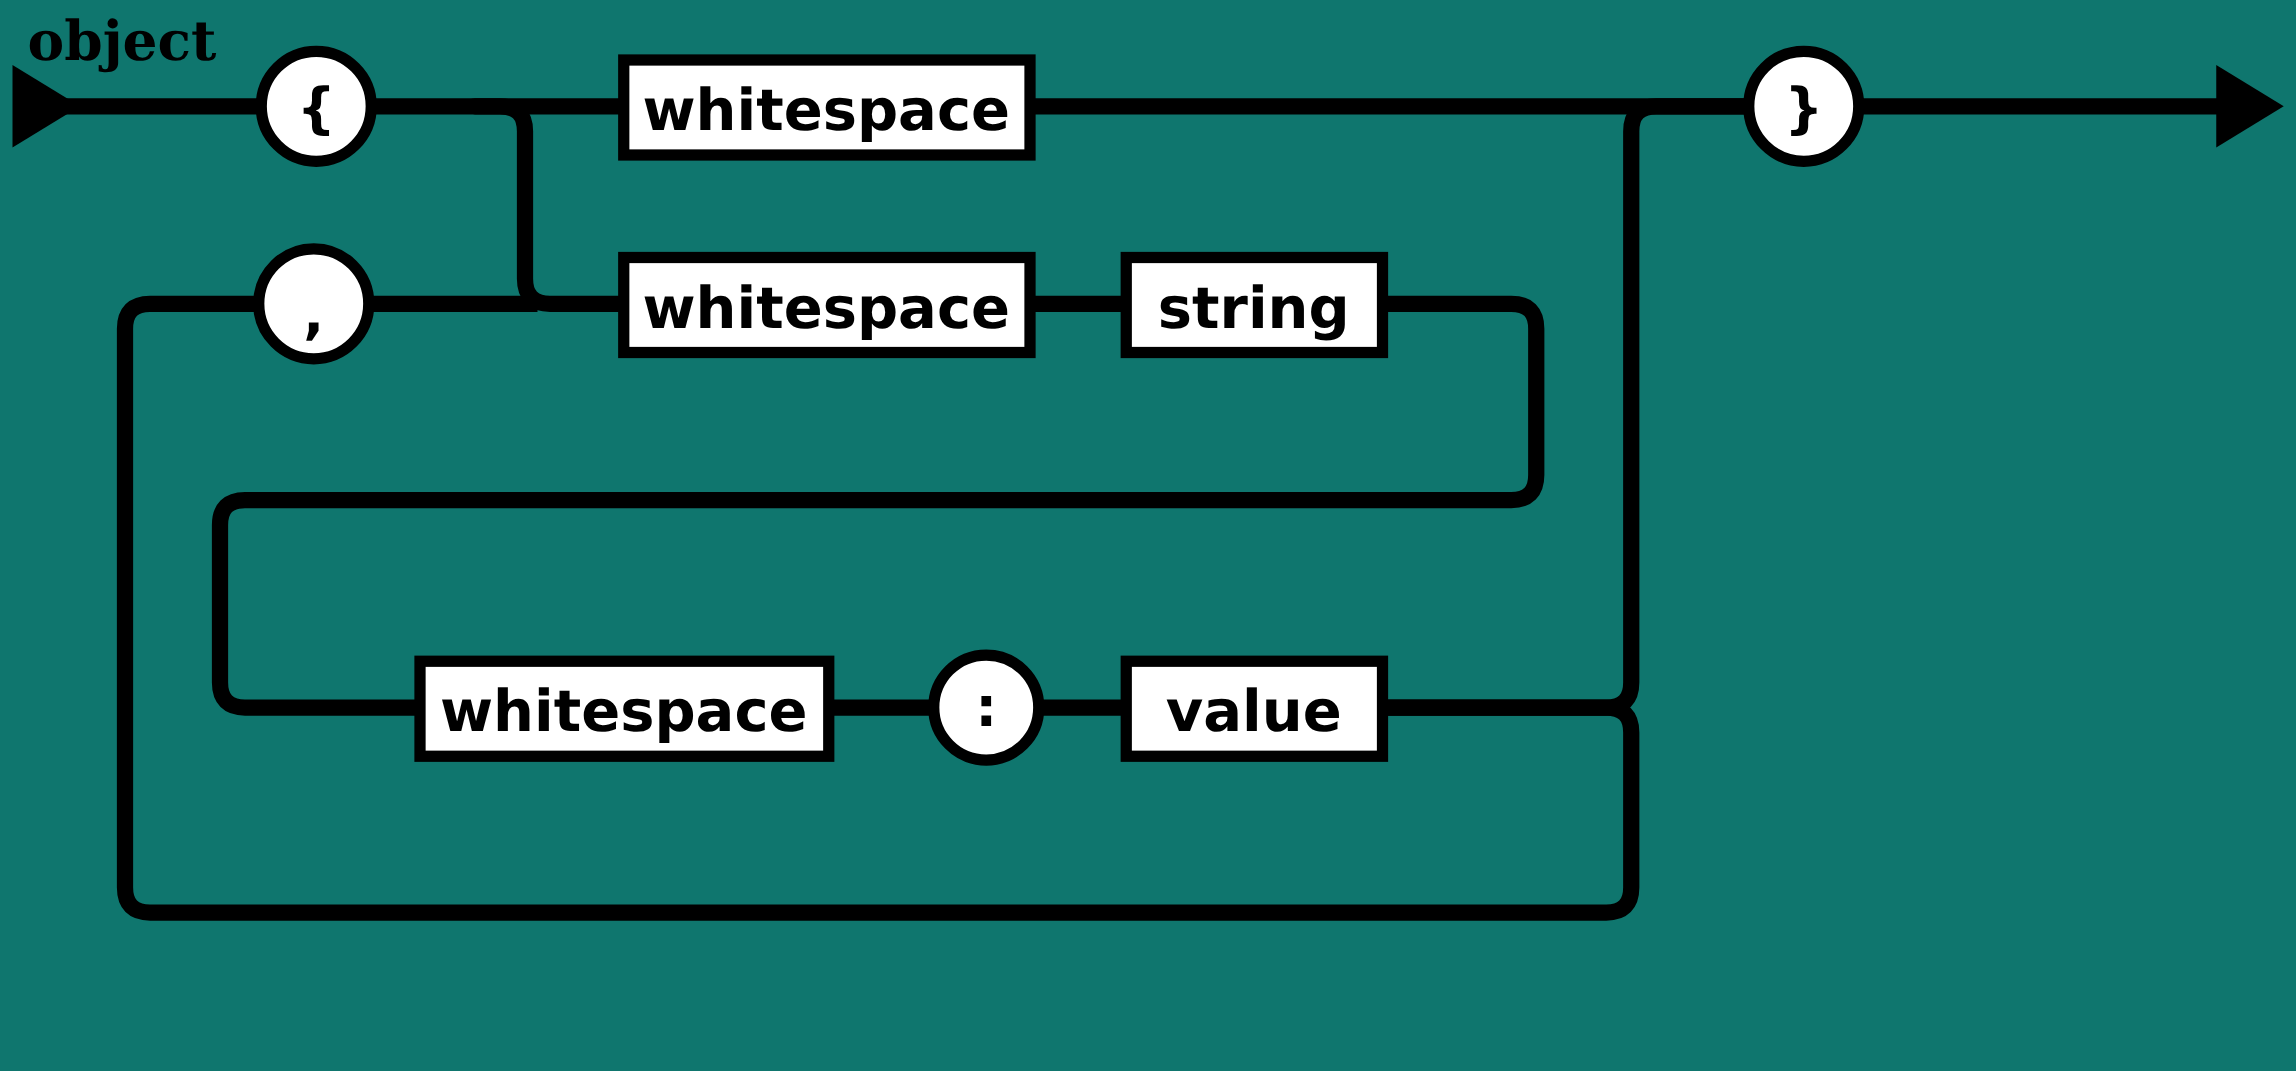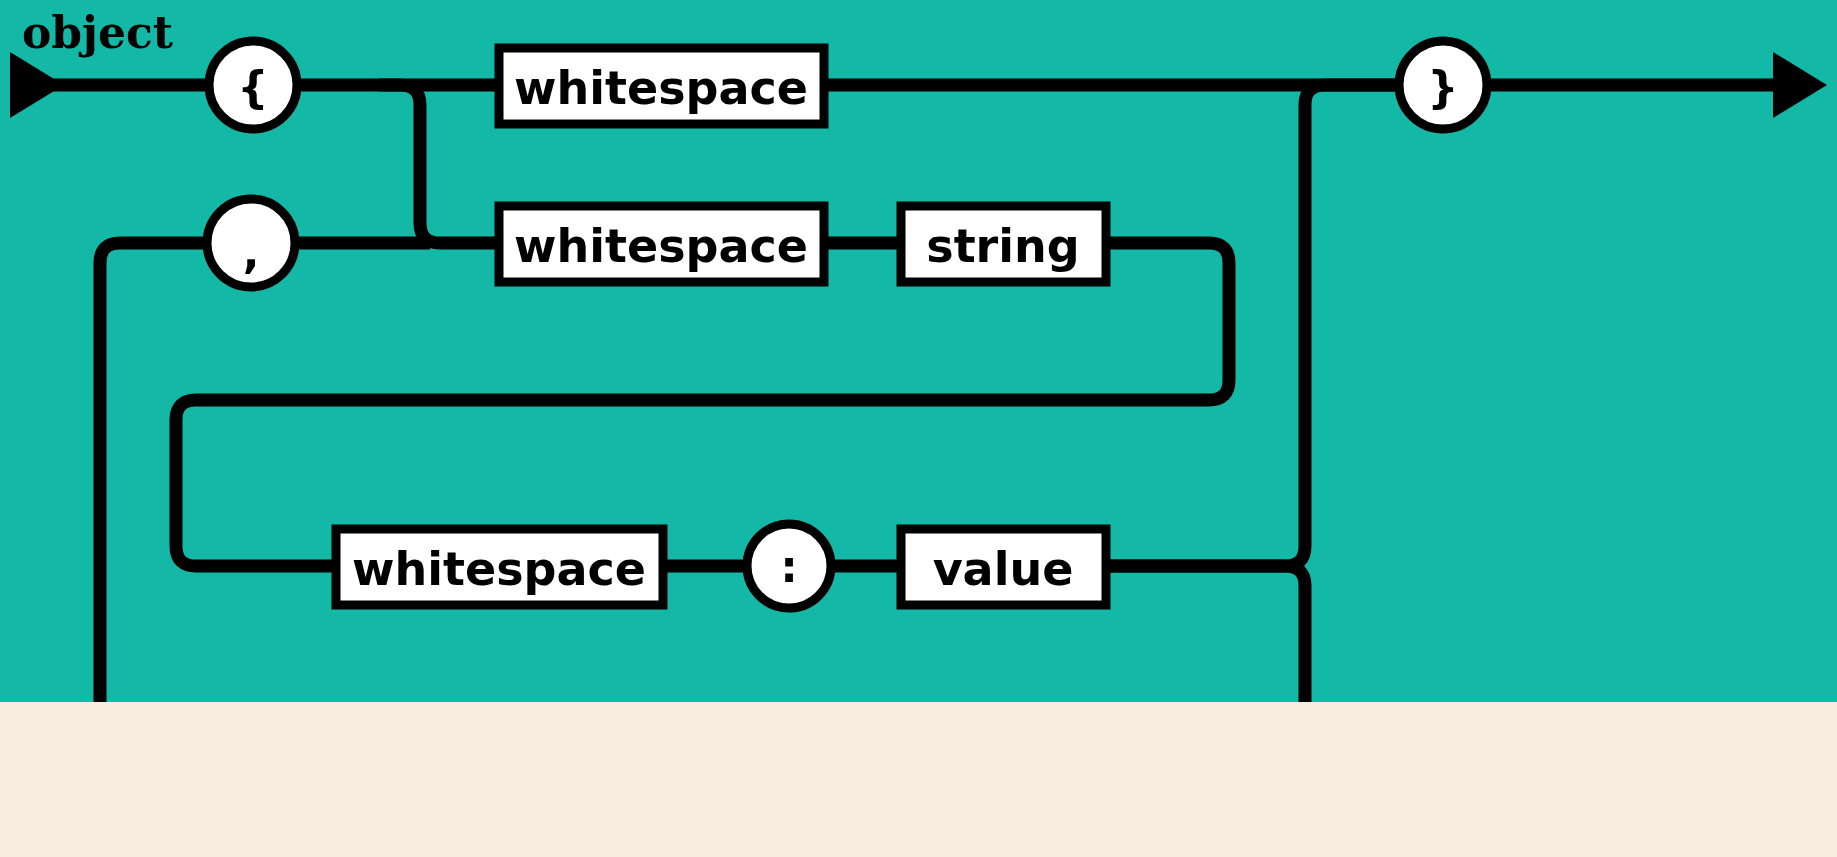--- a/index.html
+++ b/index.html
@@ -7,22 +7,22 @@
     margin: 0;
     padding: 0;
     background: #f9ece1;
   }
   body {
     font-family: "DejaVu Sans", "Liberation Sans", sans-serif;
   }
   #stage {
     position: relative;
     width: 1837px;
-    height: 702px;
-    background: #14b8a6;
+    height: 857px;
+    background: #0f766e;
     overflow: hidden;
   }
   #diagram {
     position: absolute;
     left: 0;
     top: 0;
     width: 1837px;
     height: 857px;
     display: block;
   }

